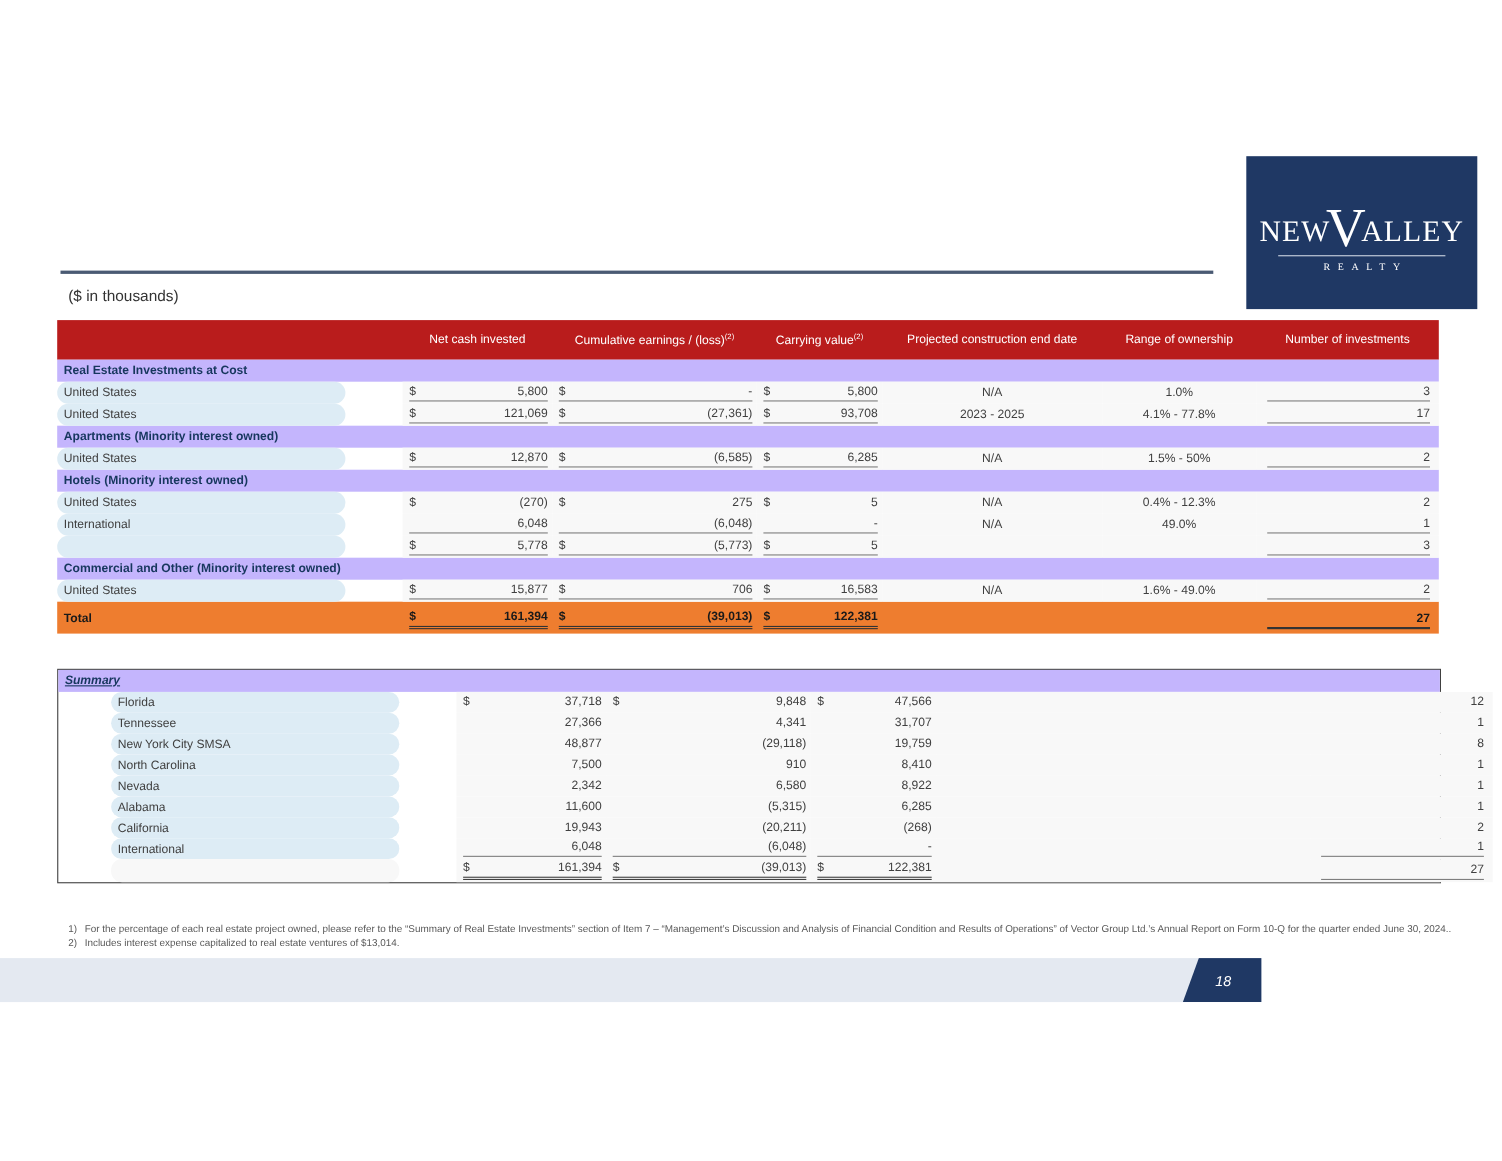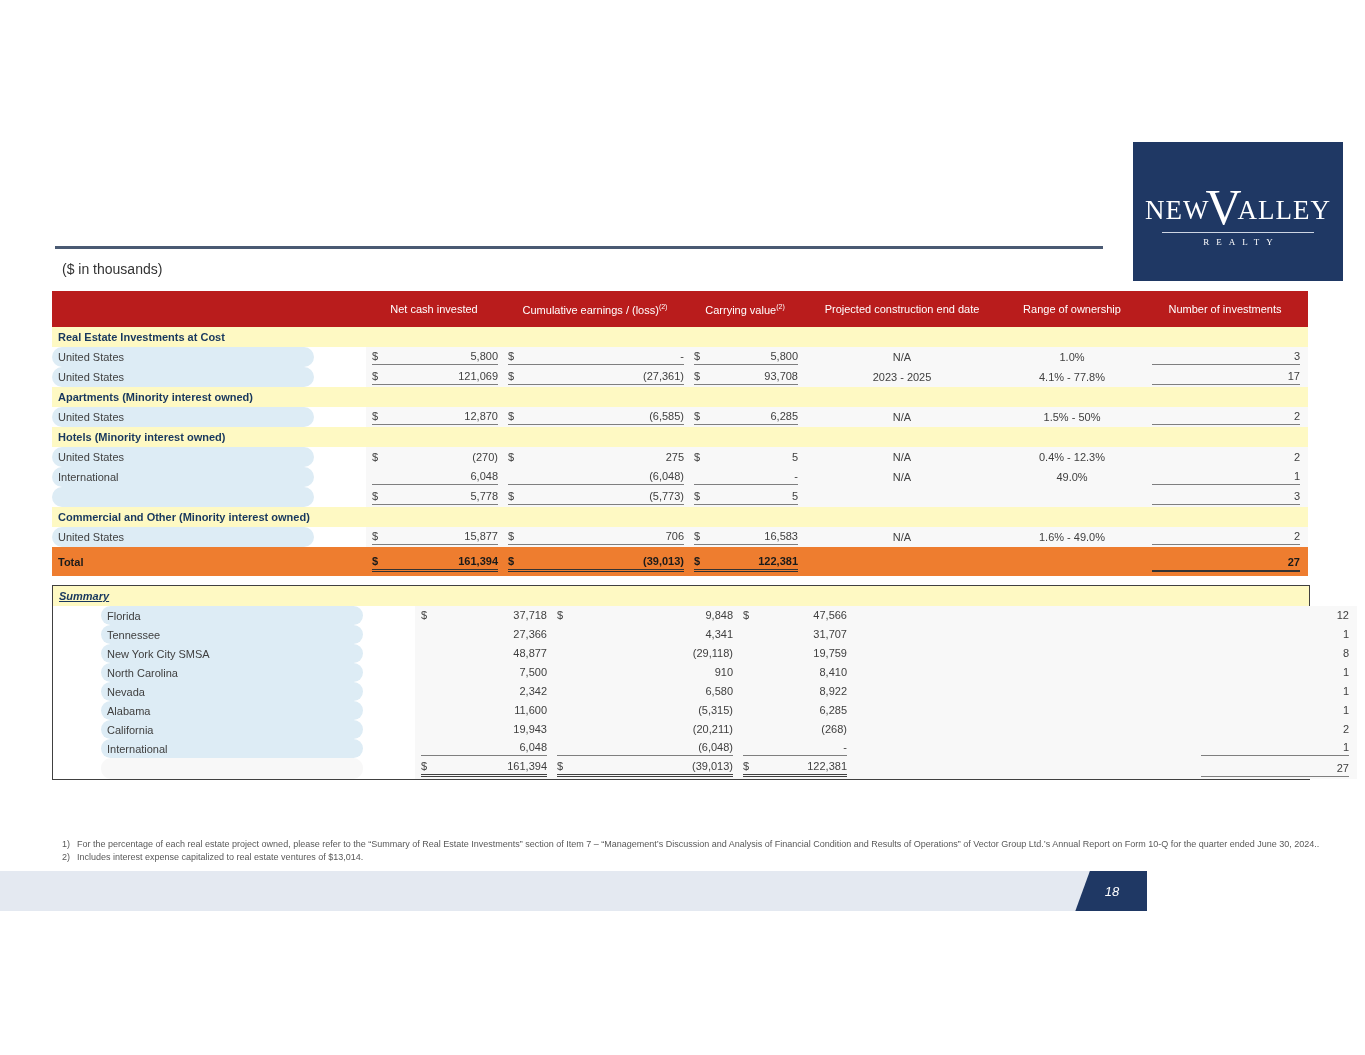--- a/index.html
+++ b/index.html
@@ -22,21 +22,21 @@
   .lg-v{font-size:50px;margin:0 -4px;position:relative;top:5px;}
   .lg-rule{width:152px;height:1px;background:#cdd5e3;margin:5px 0 4px;}
   .lg-sub{font-size:9px;letter-spacing:7px;padding-left:7px;}
 
   
   .tbl{position:absolute;left:52px;width:1256px;font-size:11px;color:#404040;}
   .row{display:grid;grid-template-columns:262px 52px 136px 186px 114px 200px 140px 166px;align-items:center;}
   .row.head{height:36px;background:#b91c1c;color:#fff;font-weight:normal;}
   .hc{text-align:center;line-height:1.1;white-space:nowrap;}
   .hc sup{font-size:7px;}
-  .srow{height:20px;line-height:20px;background:#fef9c3;color:#17375e;
+  .srow{height:20px;line-height:20px;background:#c4b5fd;color:#17375e;
         font-weight:bold;padding-left:6px;font-size:11px;}
   .row.data{height:20px;}
   .row.data>.cl{background:#ddecf5;height:100%;display:flex;align-items:center;
                 padding-left:6px;box-sizing:border-box;border-radius:10px;}
   .row.data>.cm,.row.data>.cc,.row.data>.cn{background:#f8f8f8;height:100%;
                 display:flex;align-items:center;box-sizing:border-box;}
   .cc{justify-content:center;}
   .cn{justify-content:flex-end;}
   .money{flex:1;display:flex;justify-content:space-between;align-self:end;
          margin:0 4px 2px 6px;padding-bottom:2px;}
@@ -323,21 +323,21 @@
           </span>
         </div>
       <div class="cc"></div>
       <div class="cc"></div>
       <div class="cn">
           <span class="numline">27</span>
         </div>
     </div>
   </div>
 
-  <div class="tbl sum" style="top:585px;">
+  <div class="tbl sum" style="top:608px;">
     <div class="srow"><span class="sum-t">Summary</span></div>
 
     <div class="row data">
       <div class="cl">Florida</div>
         <div></div>
       <div class="cm">
           <span class="money">
             <span>$</span>
             <span>37,718</span>
           </span>

